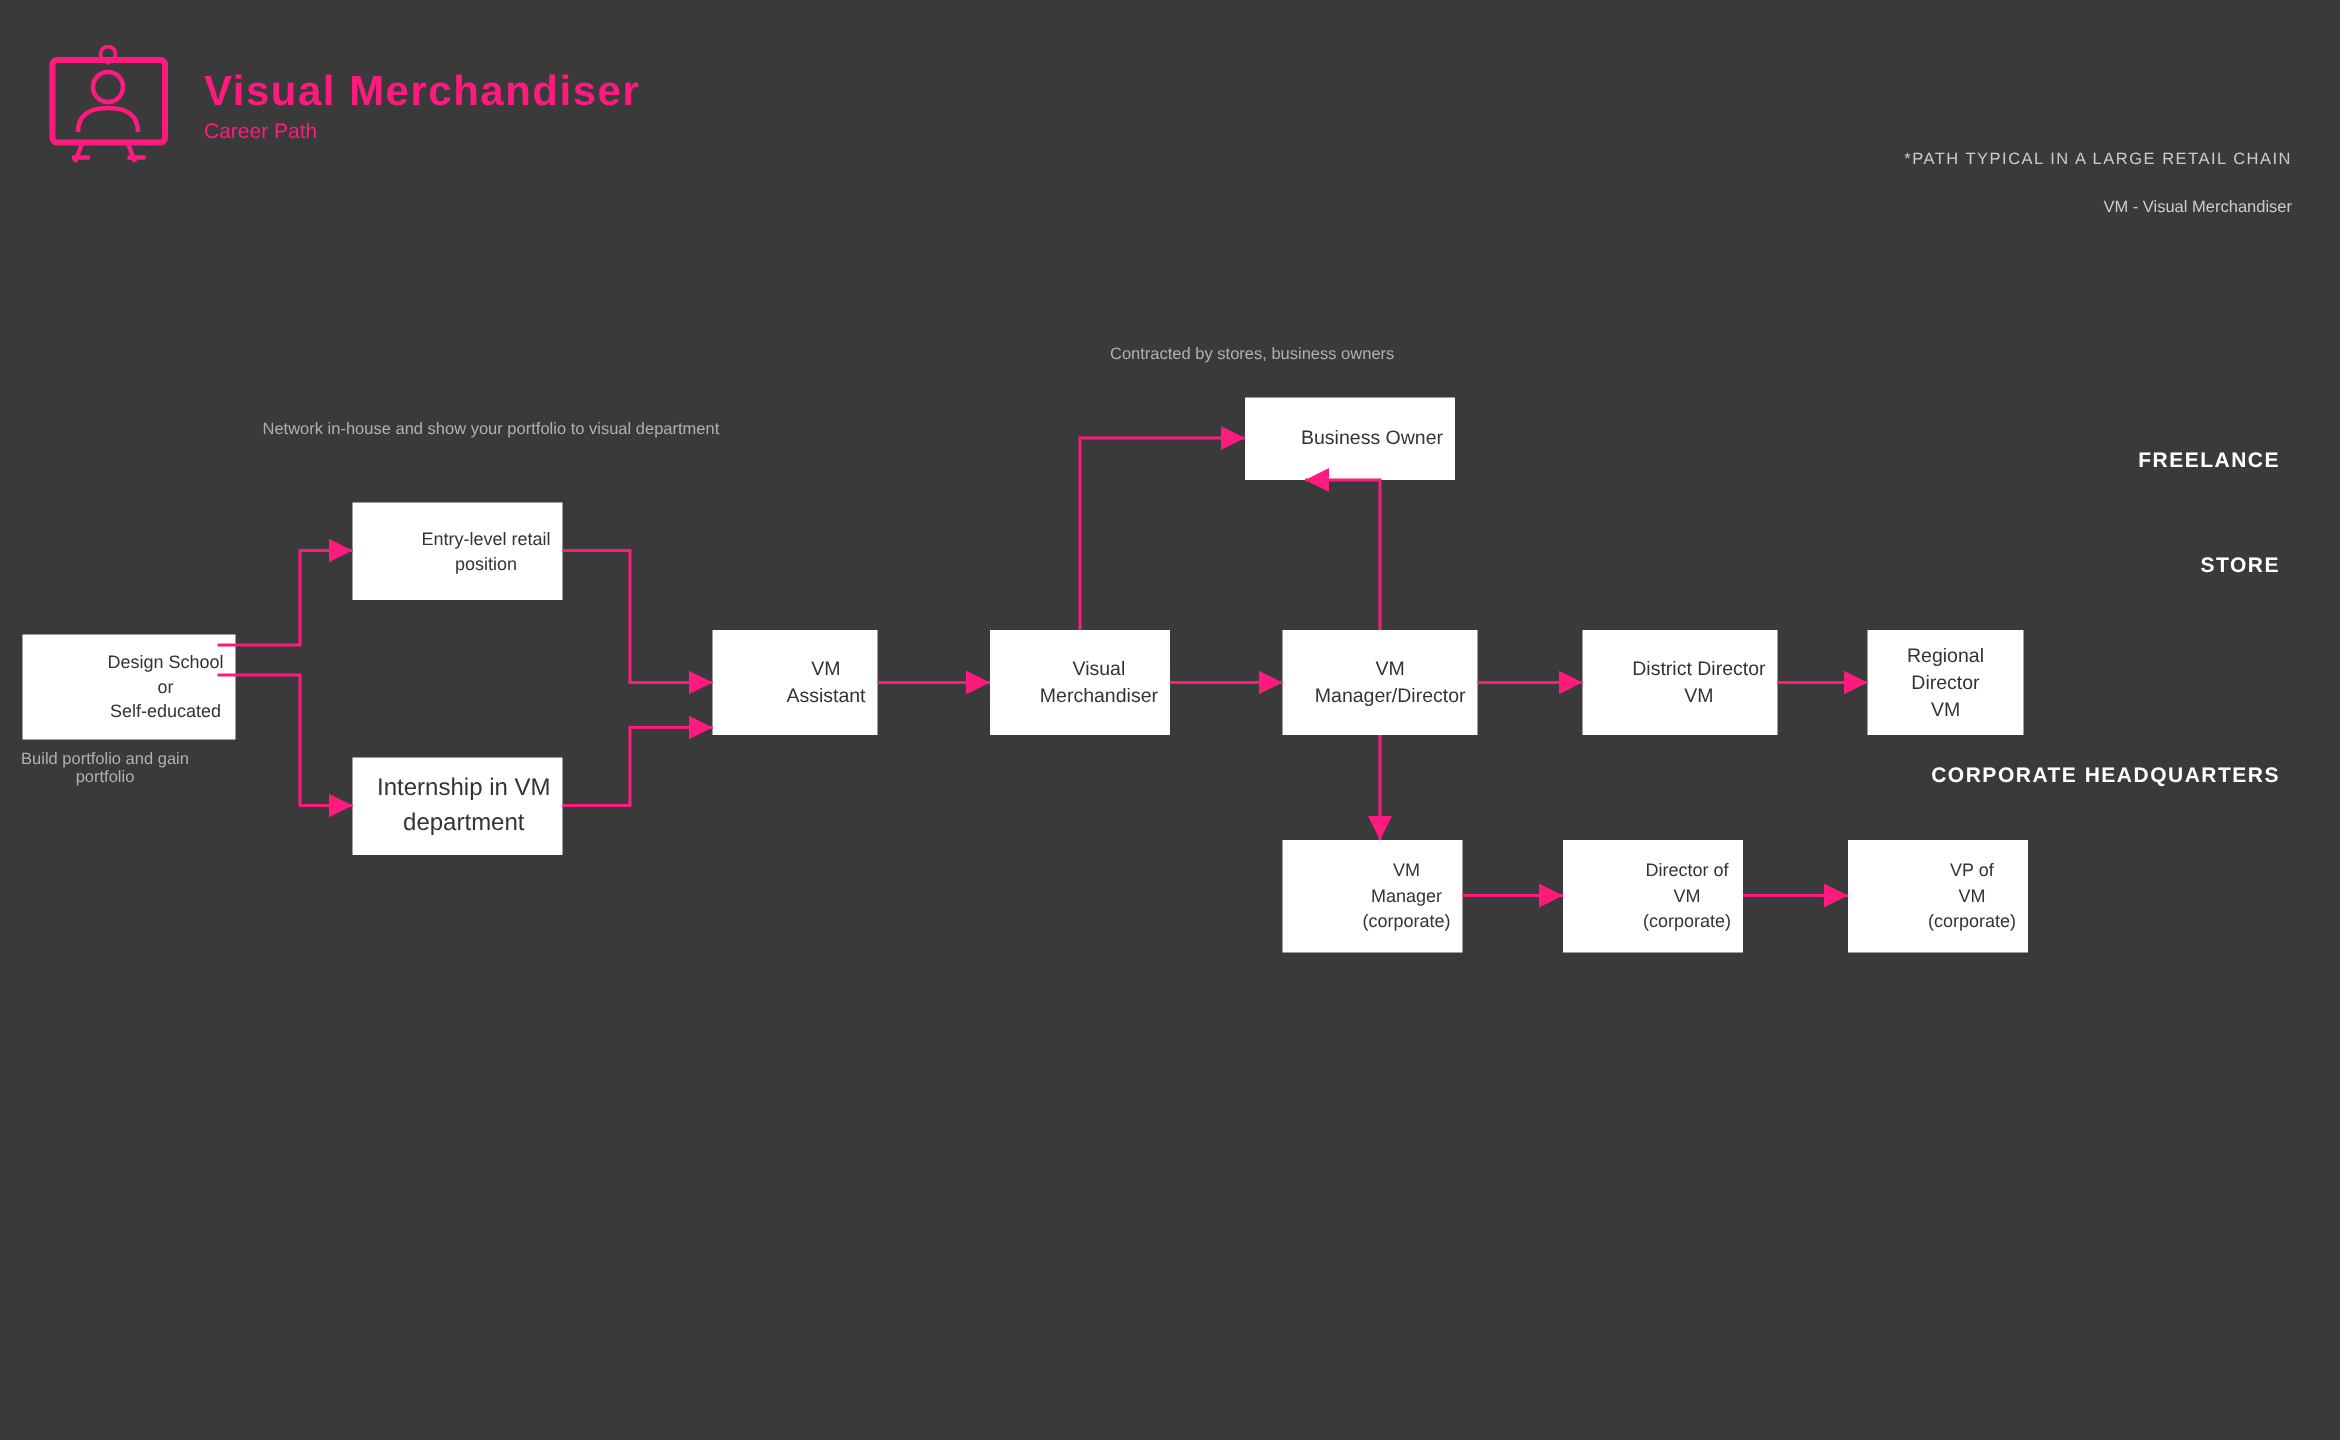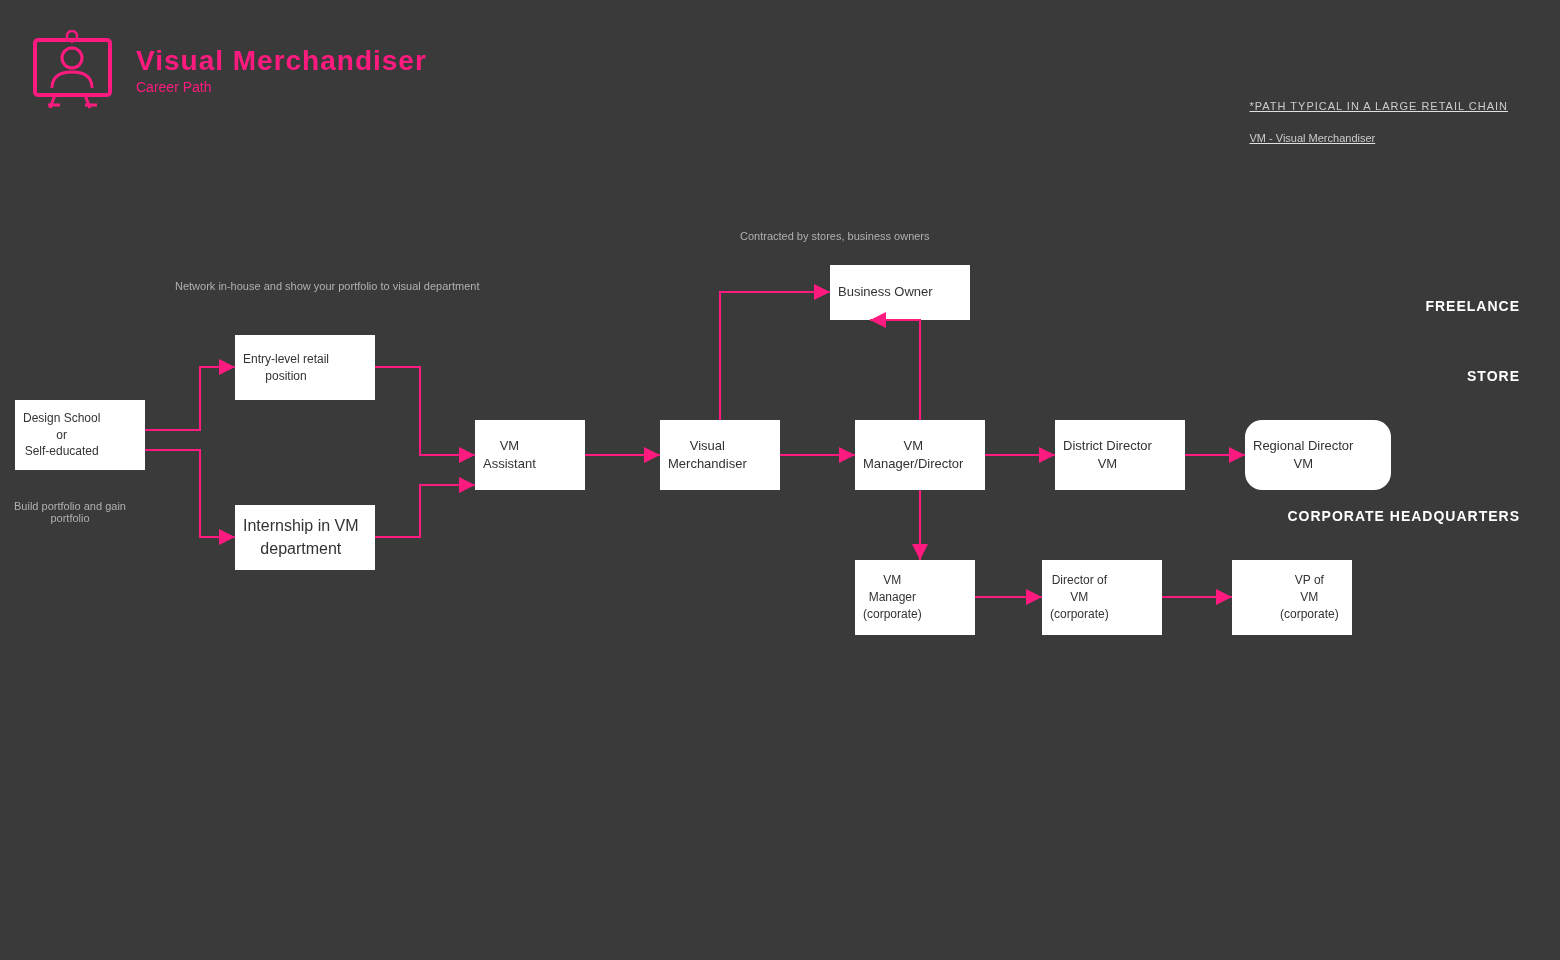--- a/index.html
+++ b/index.html
@@ -38,22 +38,22 @@
     .header-text p {
       color: #ff1a7f;
       font-size: 14px;
       font-weight: normal;
       margin-top: 2px;
     }
 
     .top-right-notes {
       position: absolute;
       top: 100px;
-      right: 52px;
-      text-decoration: underline;
+      right: 32px;
+      text-align: right;
     }
 
     .top-right-notes .note1 {
       font-size: 11px;
       color: #cccccc;
       letter-spacing: 1px;
       margin-bottom: 20px;
     }
 
     .top-right-notes .note2 {
@@ -123,21 +123,21 @@
     }
 
     
     .box {
       position: absolute;
       background: #ffffff;
       color: #333333;
       border: none;
       display: flex;
       align-items: center;
-      justify-content: flex-start;
+      justify-content: flex-end;
       text-align: center;
       font-size: 13px;
       line-height: 1.4;
       padding: 8px;
     }
 
     
     .arrows-svg {
       position: absolute;
       top: 0;
@@ -180,21 +180,21 @@
 <div class="diagram">
 
   <div class="section-label label-freelance">FREELANCE</div>
   <div class="section-label label-store">STORE</div>
   <div class="section-label label-corporate">CORPORATE HEADQUARTERS</div>
 
   <div class="label-network">Network in-house and show your portfolio to visual department</div>
   <div class="label-contracted">Contracted by stores, business owners</div>
   <div class="label-build">Build portfolio and gain portfolio</div>
 
-  <div class="box" style="left:15px; top:180px; width:130px; height:70px; font-size:12px;">
+  <div class="box" style="left:15px; top:203px; width:142px; height:70px; font-size:12px;">
     <span style="white-space:pre-line;">Design School
 or
 Self-educated</span>
   </div>
 
   <div class="box" style="left:235px; top:115px; width:140px; height:65px; font-size:12px;">
     <span style="white-space:pre-line;">Entry-level retail
 position</span>
   </div>
 
@@ -220,21 +220,21 @@
 
   <div class="box" style="left:830px; top:45px; width:140px; height:55px; font-size:13px;">
     <span>Business Owner</span>
   </div>
 
   <div class="box" style="left:1055px; top:200px; width:130px; height:70px; font-size:13px;">
     <span style="white-space:pre-line;">District Director
 VM</span>
   </div>
 
-  <div class="box" style="left:1245px; top:200px; width:146px; height:70px; font-size:13px;border-radius:17px;">
+  <div class="box" style="left:1245px; top:200px; width:104px; height:70px; font-size:13px;">
     <span style="white-space:pre-line;">Regional Director
 VM</span>
   </div>
 
   <div class="box" style="left:855px; top:340px; width:120px; height:75px; font-size:12px;">
     <span style="white-space:pre-line;">VM
 Manager
 (corporate)</span>
   </div>
 

